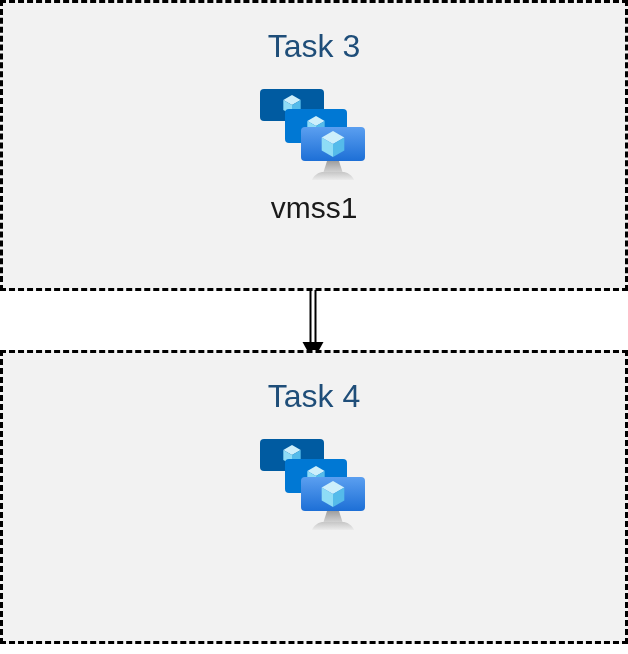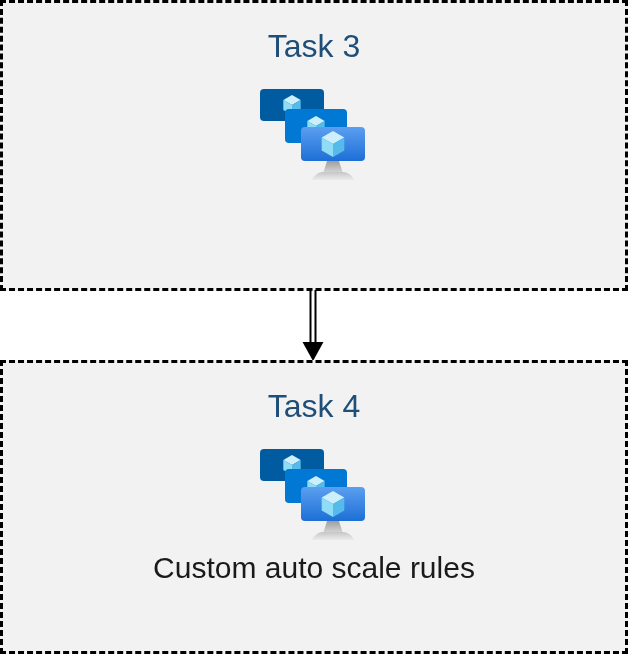--- a/index.html
+++ b/index.html
@@ -20,21 +20,21 @@
     left: 0;
     width: 628px;
     box-sizing: border-box;
     background: #f2f2f2;
     border: 3px dashed #000000;
     display: flex;
     flex-direction: column;
     align-items: center;
   }
   #box-task3 { top: 0; height: 291px; }
-  #box-task4 { top: 360px; height: 294px; }
+  #box-task4 { top: 350px; height: 294px; }
   .box-title {
     margin: 24px 0 0 0;
     font-size: 32px;
     font-weight: 400;
     line-height: 38px;
     color: #1f4e79;
   }
   .vmss-icon {
     margin-top: 23px;
     width: 110px;
@@ -96,20 +96,21 @@
       <polygon points="48.3,33 57,38 57,48 48.3,43" fill="#8edcf6"></polygon>
       <polygon points="57,38 65.7,33 65.7,43 57,48" fill="#55bbea"></polygon>
       <path d="M68 73 h12 l3.5 11 h-19 z" fill="url(#g-neck)"></path>
       <path d="M63 84 h22 c5 1 8.5 4 10 8 h-42 c1.5 -4 5 -7 10 -8 z" fill="url(#g-base)"></path>
       <rect x="42" y="39" width="64" height="34" rx="4" fill="url(#g-front)"></rect>
       <polygon points="74,43 85.3,49.5 74,56 62.7,49.5" fill="#cdeffb"></polygon>
       <polygon points="62.7,49.5 74,56 74,69 62.7,62.5" fill="#8edcf6"></polygon>
       <polygon points="74,56 85.3,49.5 85.3,62.5 74,69" fill="#55bbea"></polygon>
     </svg>
     <div class="caption">
+      <div>vmss1</div>
     </div>
   </section>
 
   <svg class="connector" viewBox="0 0 40 71">
     <line x1="17.5" y1="0" x2="17.5" y2="56" stroke="#000000" stroke-width="2"></line>
     <line x1="22.5" y1="0" x2="22.5" y2="56" stroke="#000000" stroke-width="2"></line>
     <polygon points="9.5,52 30.5,52 20,71" fill="#000000"></polygon>
   </svg>
 
   <section class="task-box" id="box-task4">
@@ -123,18 +124,15 @@
       <polygon points="57,28 65.7,33 57,38 48.3,33" fill="#cdeffb"></polygon>
       <polygon points="48.3,33 57,38 57,48 48.3,43" fill="#8edcf6"></polygon>
       <polygon points="57,38 65.7,33 65.7,43 57,48" fill="#55bbea"></polygon>
       <path d="M68 73 h12 l3.5 11 h-19 z" fill="url(#g-neck)"></path>
       <path d="M63 84 h22 c5 1 8.5 4 10 8 h-42 c1.5 -4 5 -7 10 -8 z" fill="url(#g-base)"></path>
       <rect x="42" y="39" width="64" height="34" rx="4" fill="url(#g-front)"></rect>
       <polygon points="74,43 85.3,49.5 74,56 62.7,49.5" fill="#cdeffb"></polygon>
       <polygon points="62.7,49.5 74,56 74,69 62.7,62.5" fill="#8edcf6"></polygon>
       <polygon points="74,56 85.3,49.5 85.3,62.5 74,69" fill="#55bbea"></polygon>
     </svg>
-    <div class="caption">
-      <div>Custom auto scale rules</div>
-    </div>
   </section>
 
 </div>
 
 </body></html>

